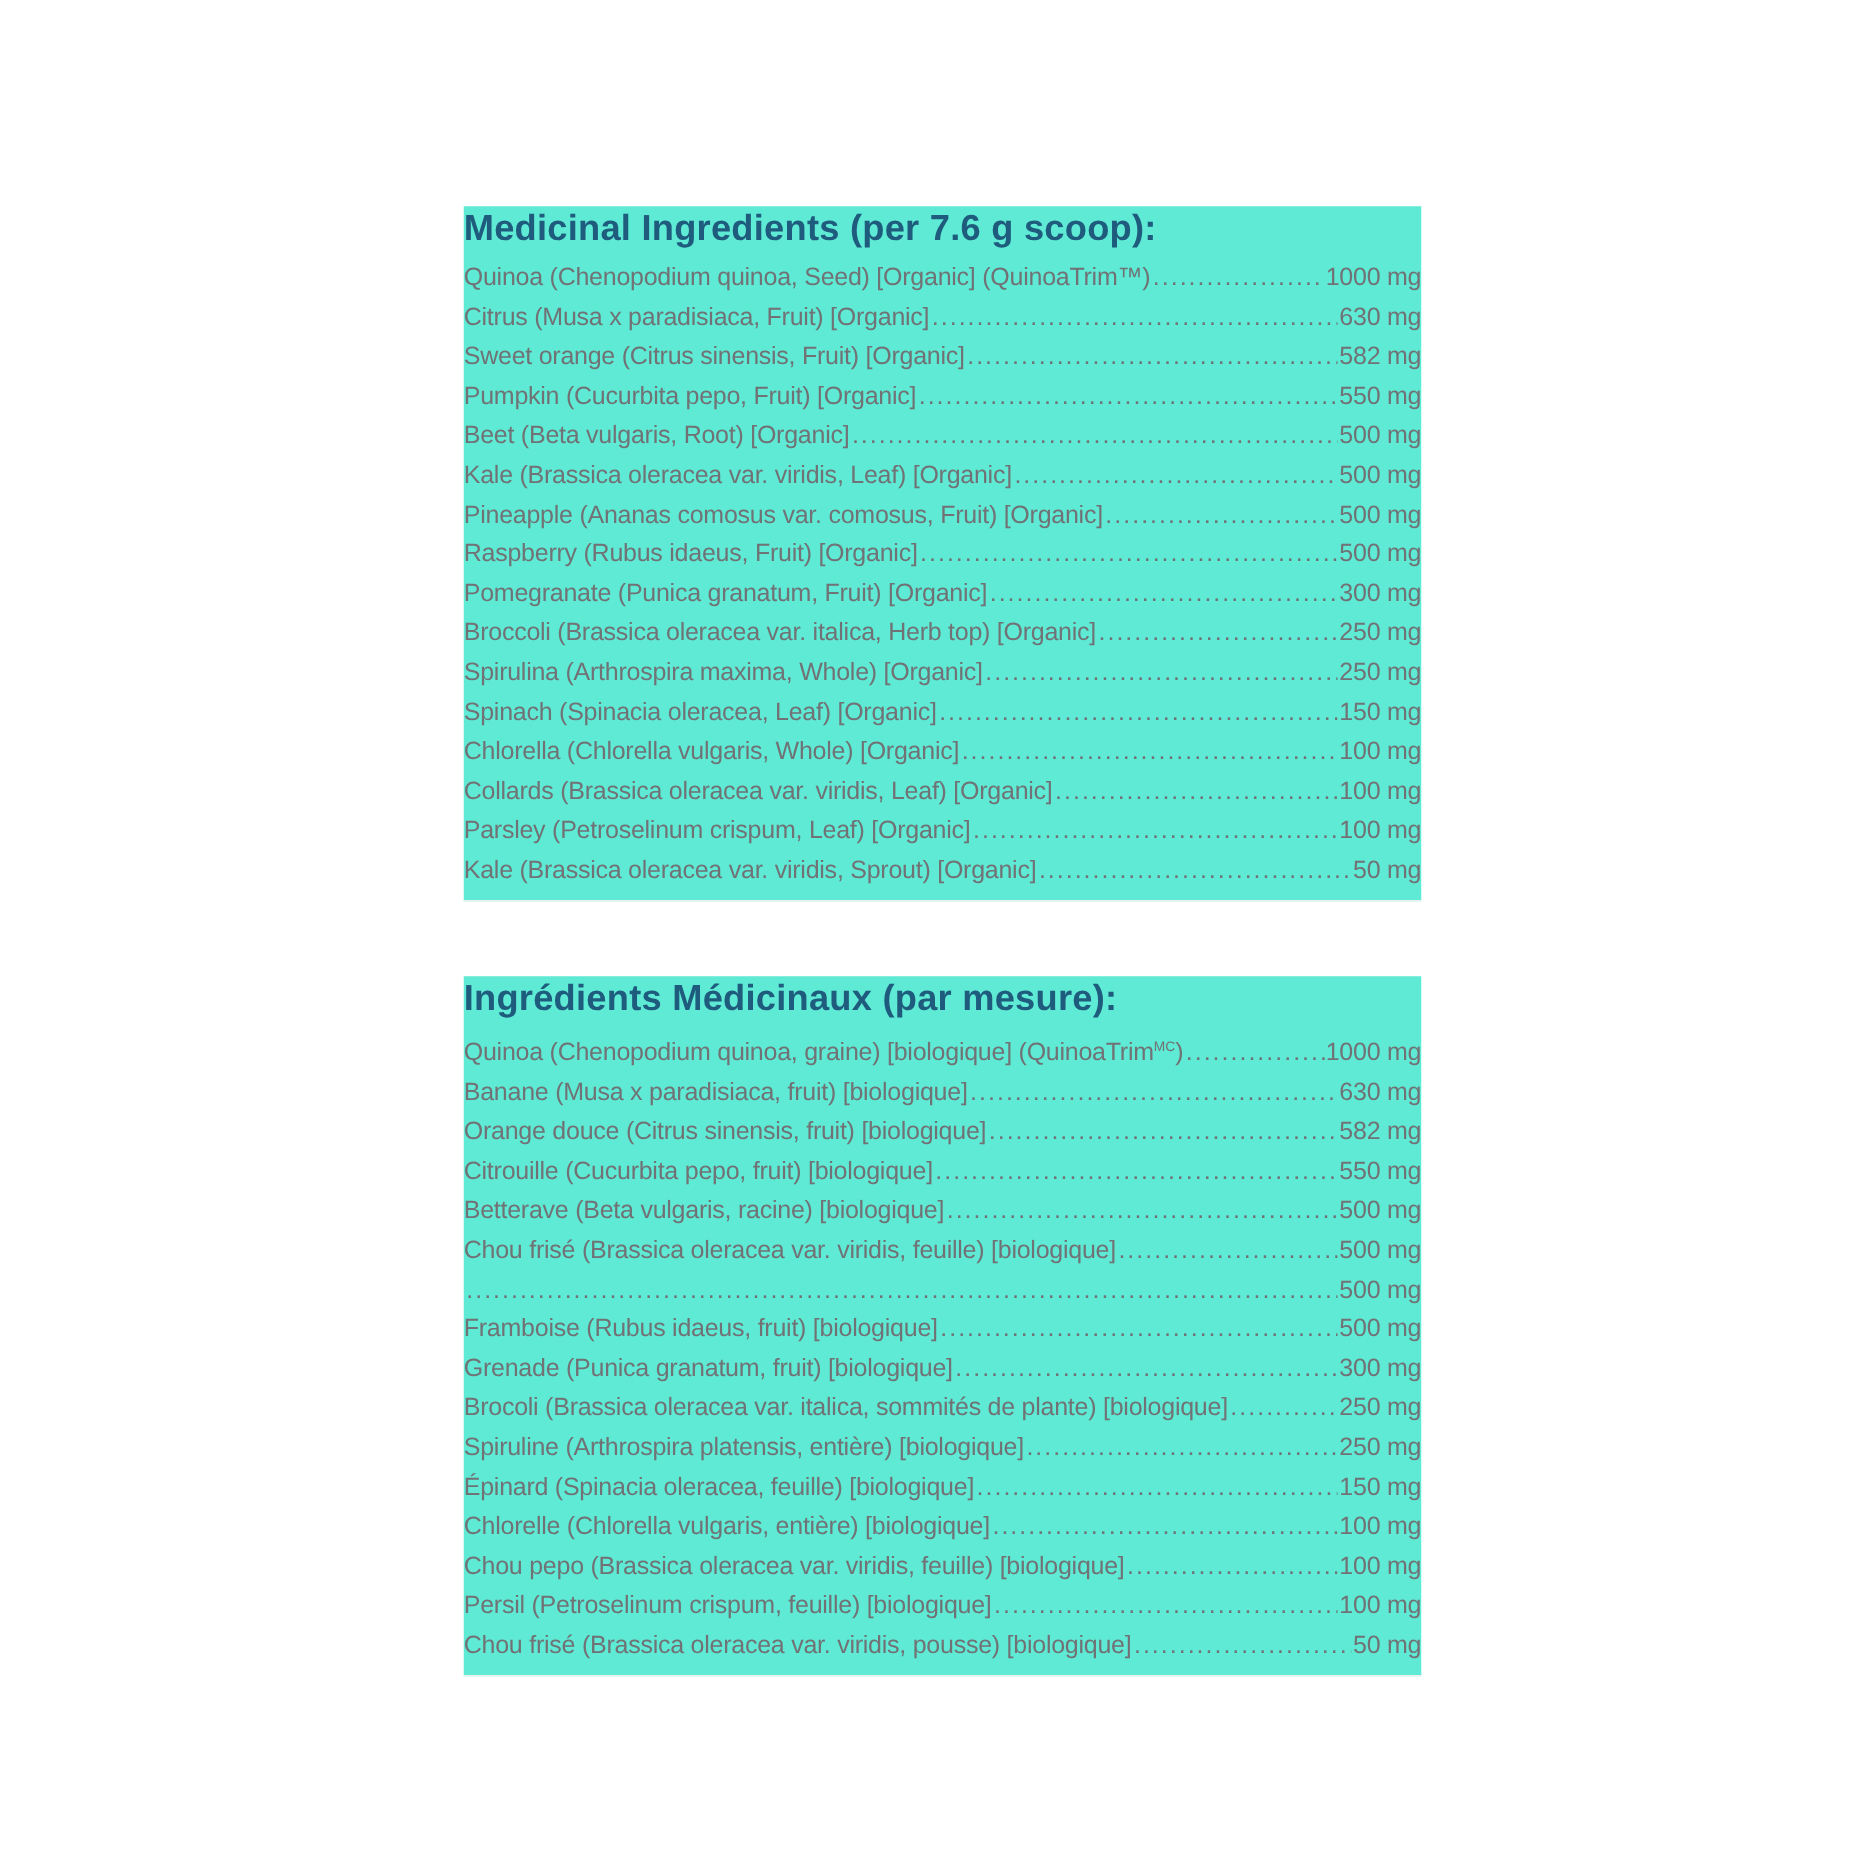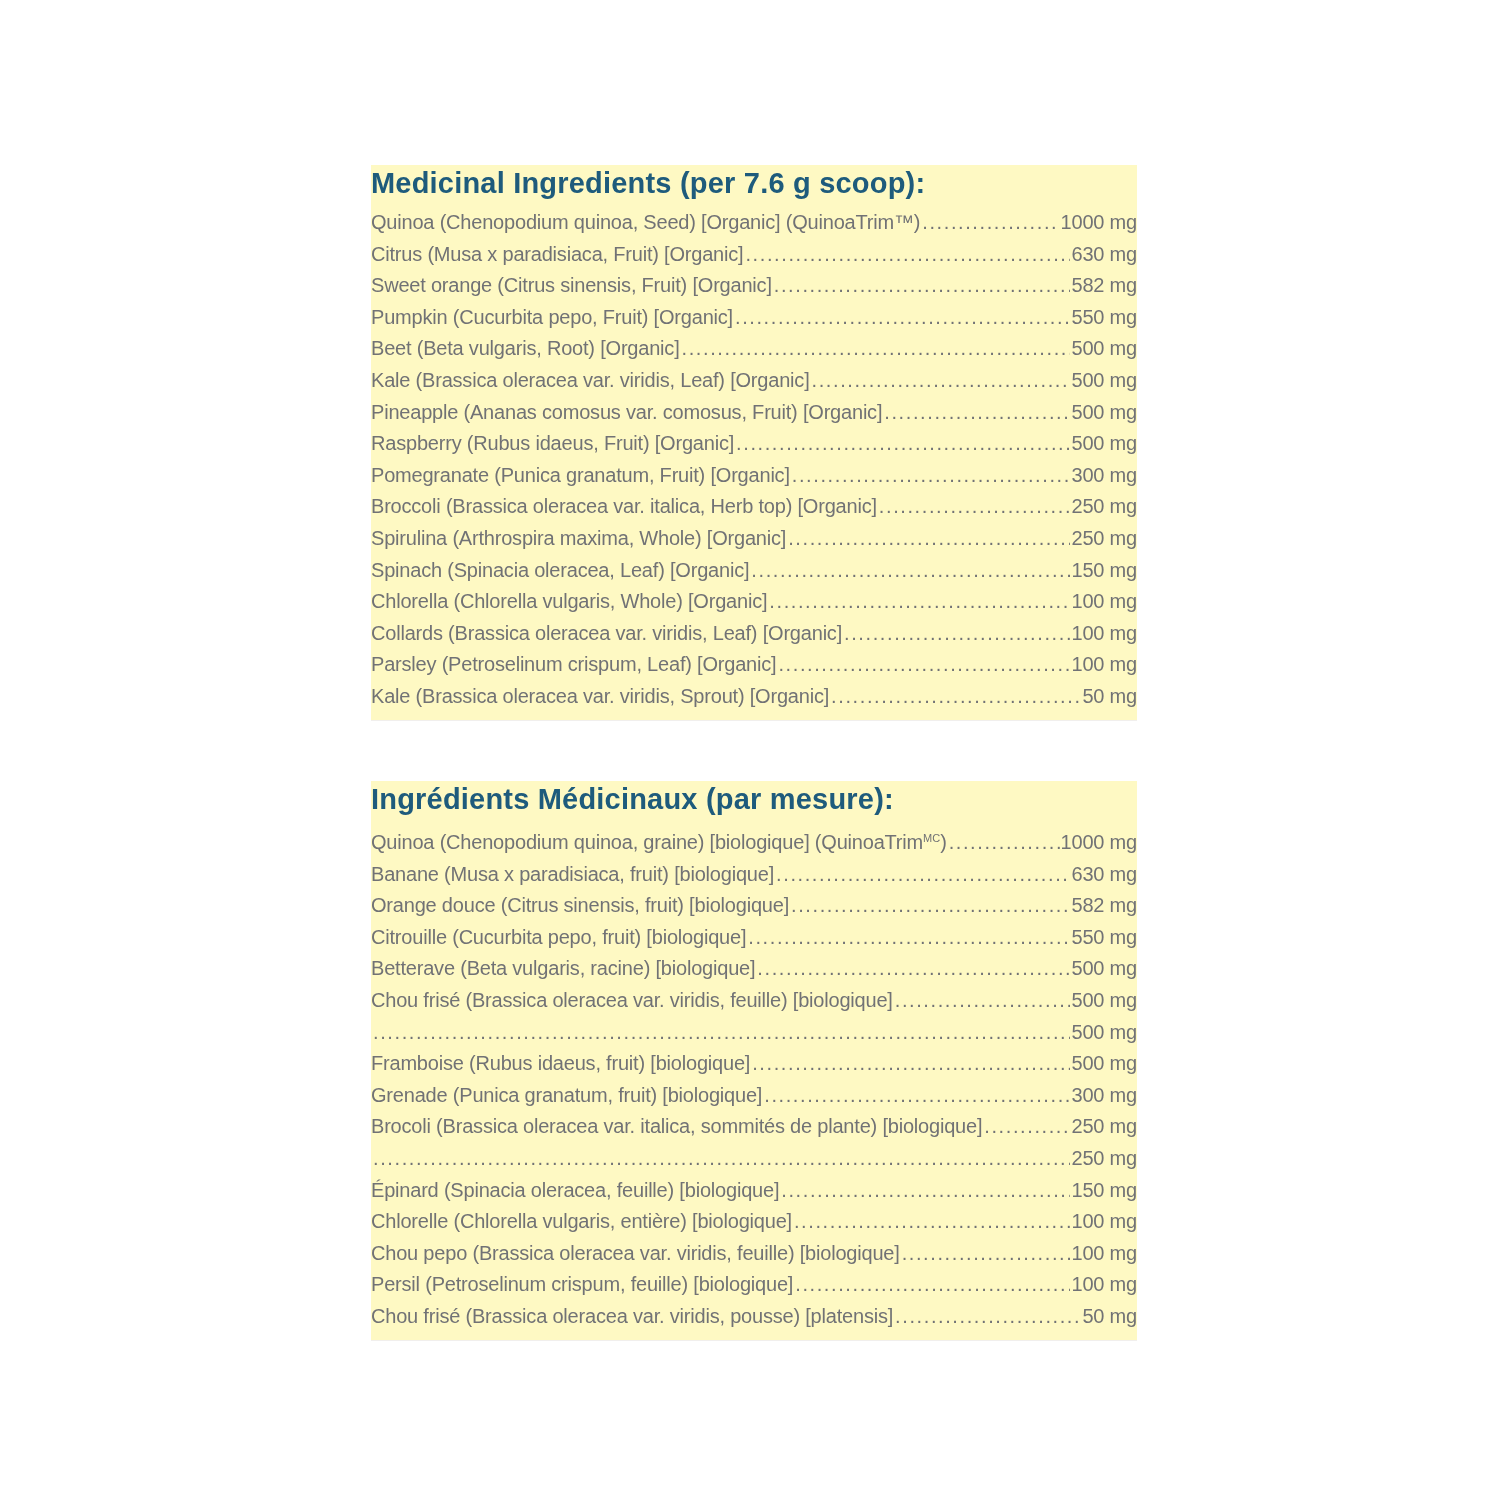--- a/index.html
+++ b/index.html
@@ -7,21 +7,21 @@
     width: 1500px; height: 1500px;
     background: #ffffff;
     font-family: "Liberation Sans", sans-serif;
     overflow: hidden;
     position: relative;
   }
   .section {
     position: absolute;
     left: 371px;
     width: 766px;
-    background: #fef9c3;
+    background: #5eead4;
     border-bottom: 1px solid #f1efed;
     padding-bottom: 7px;
   }
   .section-en { top: 165px; }
   .section-fr { top: 781px; }
   .section-title {
     font-size: 29px;
     font-weight: bold;
     color: #1e5b7c;
     letter-spacing: 0.2px;
@@ -190,20 +190,21 @@
         <span class="nm"><span>Grenade (</span><span class="it">Punica granatum</span><span>, fruit) [biologique] </span></span>
         <span class="leader"></span>
         <span class="amt">300 mg</span>
       </div>
       <div class="row">
         <span class="nm"><span>Brocoli (</span><span class="it">Brassica oleracea</span><span> var. </span><span class="it">italica</span><span>, sommités de plante) [biologique]</span></span>
         <span class="leader"></span>
         <span class="amt">250 mg</span>
       </div>
       <div class="row">
+        <span class="nm"><span>Spiruline (</span><span class="it">Arthrospira platensis</span><span>, entière) [biologique]</span></span>
         <span class="leader"></span>
         <span class="amt">250 mg</span>
       </div>
       <div class="row">
         <span class="nm"><span>Épinard (</span><span class="it">Spinacia oleracea</span><span>, feuille) [biologique]</span></span>
         <span class="leader"></span>
         <span class="amt">150 mg</span>
       </div>
       <div class="row">
         <span class="nm"><span>Chlorelle (</span><span class="it">Chlorella vulgaris</span><span>, entière) [biologique]</span></span>
@@ -214,18 +215,18 @@
         <span class="nm"><span>Chou pepo (</span><span class="it">Brassica oleracea</span><span> var. </span><span class="it">viridis</span><span>, feuille) [biologique]</span></span>
         <span class="leader"></span>
         <span class="amt">100 mg</span>
       </div>
       <div class="row">
         <span class="nm"><span>Persil (</span><span class="it">Petroselinum crispum</span><span>, feuille) [biologique]</span></span>
         <span class="leader"></span>
         <span class="amt">100 mg</span>
       </div>
       <div class="row">
-        <span class="nm"><span>Chou frisé (</span><span class="it">Brassica oleracea</span><span> var. </span><span class="it">viridis</span><span>, pousse) [platensis] </span></span>
+        <span class="nm"><span>Chou frisé (</span><span class="it">Brassica oleracea</span><span> var. </span><span class="it">viridis</span><span>, pousse) [biologique] </span></span>
         <span class="leader"></span>
         <span class="amt">50 mg</span>
       </div>
     </div>
 </div>
 
 </body></html>

